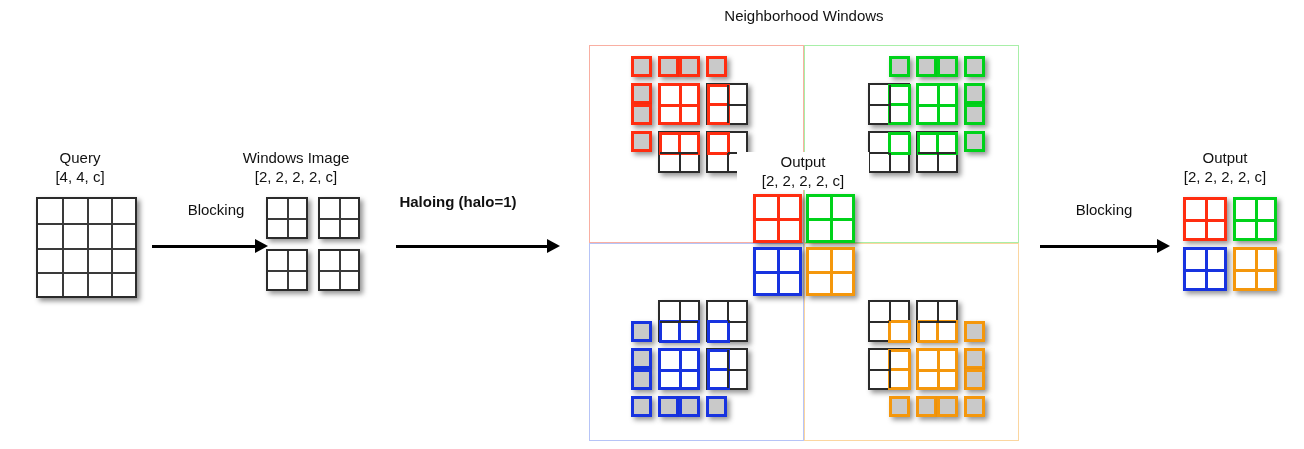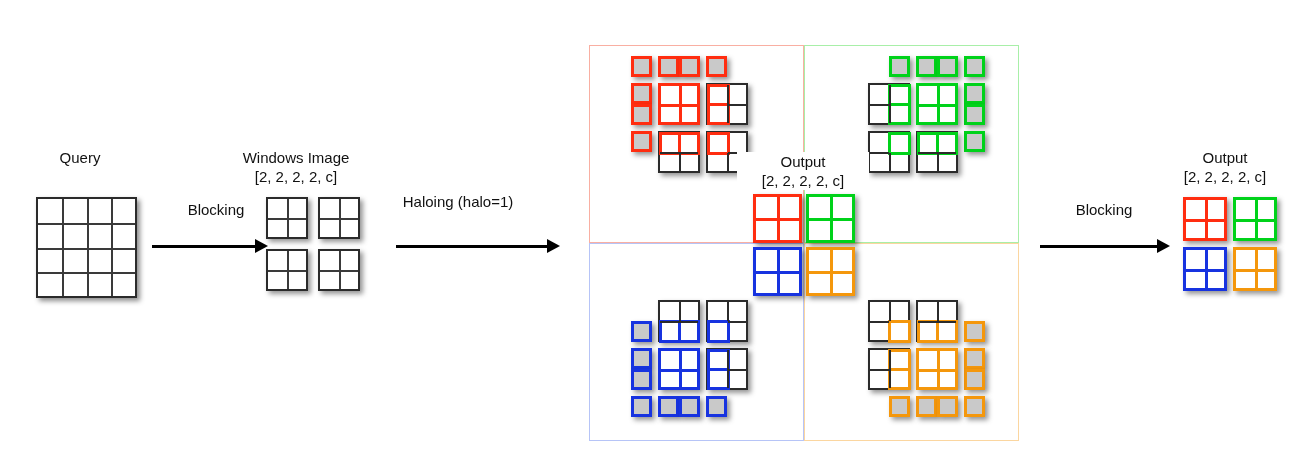--- a/index.html
+++ b/index.html
@@ -48,20 +48,21 @@
   .quad{position:absolute;box-sizing:border-box;border:1.5px solid;}
 
   
   .pad{position:absolute;box-sizing:border-box;background:#c9c9c9;}
 </style>
 </head>
 <body>
 
 <div class="caption" style="left:0px;top:148px;width:160px;">
   <span>Query</span>
+  <span class="l2">[4, 4, c]</span>
 </div>
 
 <div class="imggrid" style="left:36px;top:197px;width:101px;height:101px;">
   <div class="v" style="left:23.8px;"></div>
   <div class="v" style="left:48.5px;"></div>
   <div class="v" style="left:73.2px;"></div>
   <div class="h" style="top:23.8px;"></div>
   <div class="h" style="top:48.5px;"></div>
   <div class="h" style="top:73.2px;"></div>
 </div>
@@ -91,30 +92,31 @@
   <div class="blk sh" style="left:0px;top:52px;width:42px;height:42px;border:2px solid #2b2b2b;">
     <div class="q" style="left:19px;top:0;width:2px;height:38px;background:#3a3a3a;"></div>
     <div class="q" style="top:19px;left:0;height:2px;width:38px;background:#3a3a3a;"></div>
   </div>
   <div class="blk sh" style="left:52px;top:52px;width:42px;height:42px;border:2px solid #2b2b2b;">
     <div class="q" style="left:19px;top:0;width:2px;height:38px;background:#3a3a3a;"></div>
     <div class="q" style="top:19px;left:0;height:2px;width:38px;background:#3a3a3a;"></div>
   </div>
 </div>
 
-<div class="arrow-label" style="left:388px;top:192px;width:140px;">
+<div class="arrow-label" style="left:388px;top:192px;width:140px;font-weight:bold;">
   <span>Haloing</span>
   <span class="l2">(halo=1)</span>
 </div>
 <div class="arrow" style="left:396px;top:239px;width:166px;">
   <div class="shaft" style="width:152px;"></div>
   <div class="head" style="left:151px;"></div>
 </div>
 
 <div class="caption" style="left:684px;top:6px;width:240px;">
+  <span>Neighborhood Windows</span>
 </div>
 
 <div class="quad" style="left:589px;top:45px;width:215px;height:198px;border-color:#F9AFA2;"></div>
 <div class="quad" style="left:804px;top:45px;width:215px;height:198px;border-color:#A8EFA8;"></div>
 <div class="quad" style="left:589px;top:243px;width:215px;height:198px;border-color:#B6C4F7;"></div>
 <div class="quad" style="left:804px;top:243px;width:215px;height:198px;border-color:#FBD6A0;"></div>
 
 <div style="position:absolute;left:601px;top:56px;width:170px;height:170px;">
 
   <div class="pad sh" style="left:30px;top:0px;width:21px;height:21px;border:3px solid #FF2D10;"></div>

